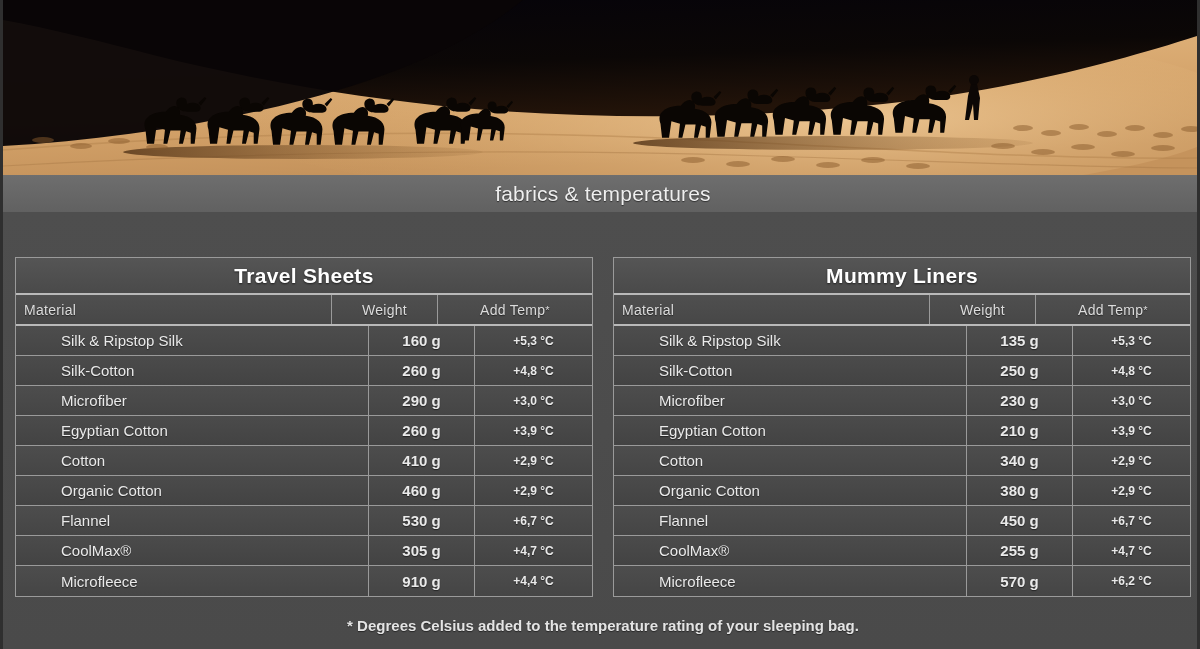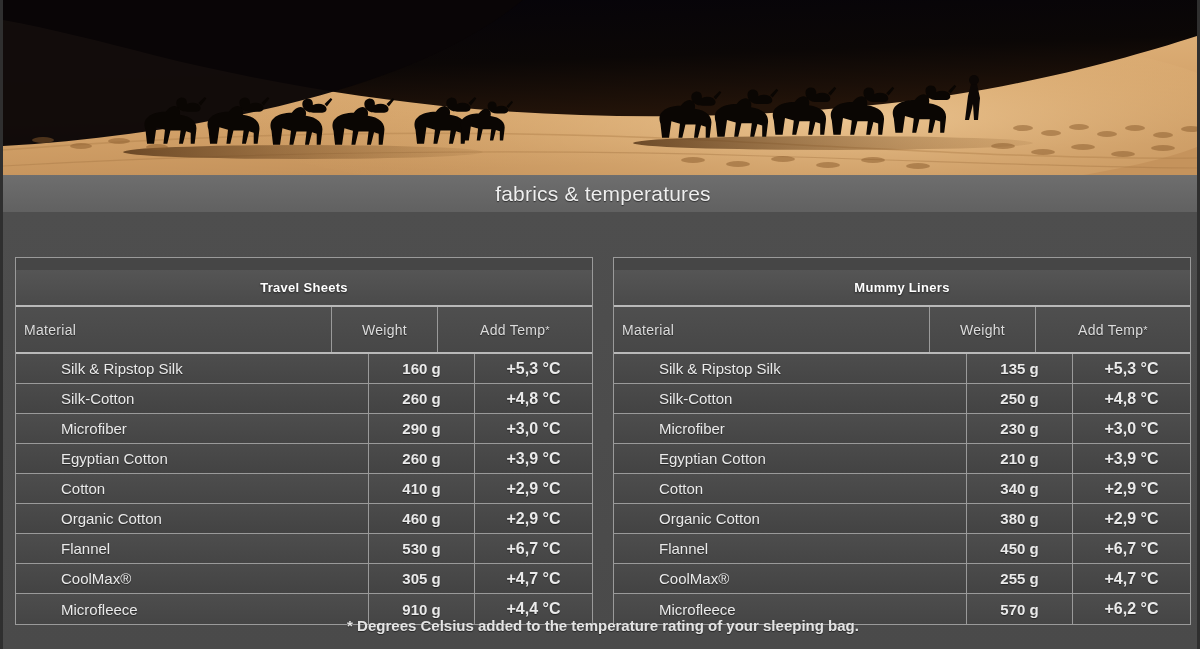--- a/index.html
+++ b/index.html
@@ -75,39 +75,38 @@
     border: 1px solid #9a9a9a;
     border-collapse: separate;
     background: #464646;
   }
 
   .tbl .tbl-title {
     height: 35px;
     line-height: 35px;
     text-align: center;
     color: #ffffff;
-    font-size: 13px;
+    font-size: 21px;
     font-weight: bold;
     letter-spacing: .3px;
     background: linear-gradient(180deg,#555555 0%,#4a4a4a 100%);
     border-bottom: 2px solid #b9b9b9;
     text-shadow: 0 1px 2px rgba(0,0,0,.6);
-    margin-top: 12px;
   }
 
   .trow {
     display: flex;
     height: 30px;
     border-bottom: 1px solid #9a9a9a;
     box-sizing: border-box;
   }
   .trow:last-child { border-bottom: none; }
 
   .trow.header-row {
-    height: 47px;
+    height: 31px;
     border-bottom: 2px solid #b9b9b9;
     background: linear-gradient(180deg,#4f4f4f 0%,#474747 100%);
   }
   .trow.data-row {
     background: linear-gradient(180deg,#4b4b4b 0%,#434343 100%);
   }
   .trow.data-row:nth-child(odd) {
     background: linear-gradient(180deg,#4d4d4d 0%,#454545 100%);
   }
 
@@ -132,21 +131,21 @@
     border-right: 1px solid #9a9a9a;
     box-sizing: border-box;
     text-shadow: 0 1px 1px rgba(0,0,0,.5);
   }
   .c-tmp {
     flex: 1 1 auto;
     display: flex;
     align-items: center;
     justify-content: center;
     color: #eaeaea;
-    font-size: 16px;
+    font-size: 12px;
     box-sizing: border-box;
     text-shadow: 0 1px 1px rgba(0,0,0,.5);
   }
   .header-row .c-mat,
   .header-row .c-wt,
   .header-row .c-tmp {
     color: #dcdcdc;
     font-size: 14px;
     letter-spacing: .3px;
   }

